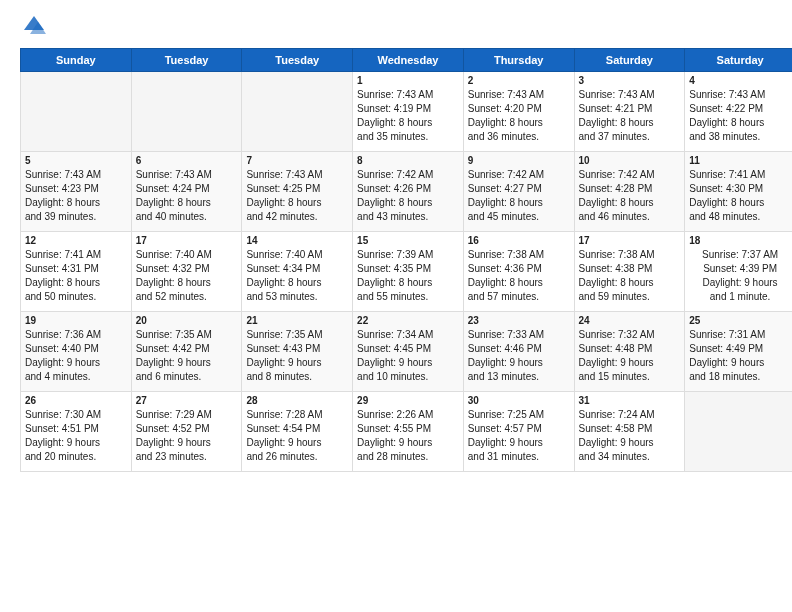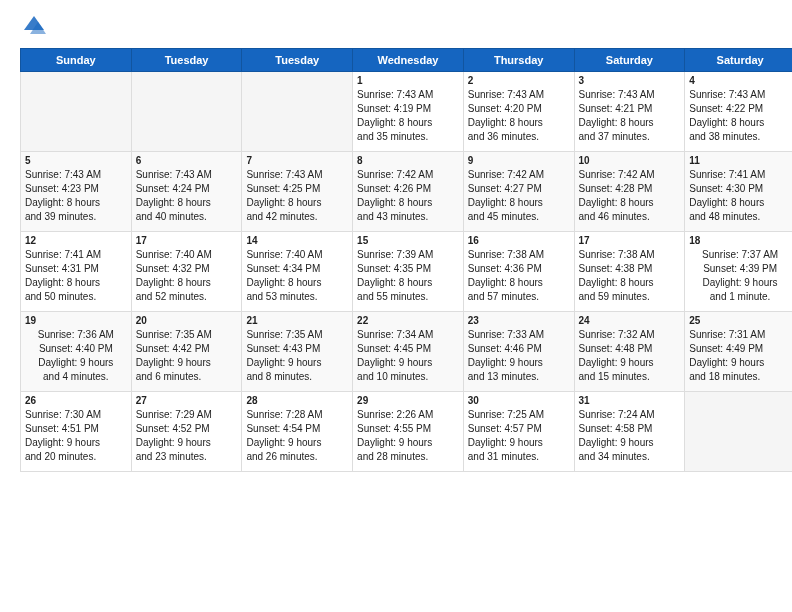--- a/index.html
+++ b/index.html
@@ -260,21 +260,21 @@
             <span class="day-num">18</span>
             <div class="cell-text" style="white-space: pre-line; text-align: center;">Sunrise: 7:37 AM
 Sunset: 4:39 PM
 Daylight: 9 hours
 and 1 minute.</div>
           </td>
         </tr>
         <tr class="row-alt">
           <td>
             <span class="day-num">19</span>
-            <div class="cell-text" style="white-space: pre-line; text-align: center;">Sunrise: 7:36 AM
+            <div class="cell-text" style="white-space: pre-line;">Sunrise: 7:36 AM
 Sunset: 4:40 PM
 Daylight: 9 hours
 and 4 minutes.</div>
           </td>
           <td>
             <span class="day-num">20</span>
             <div class="cell-text" style="white-space: pre-line;">Sunrise: 7:35 AM
 Sunset: 4:42 PM
 Daylight: 9 hours
 and 6 minutes.</div>

